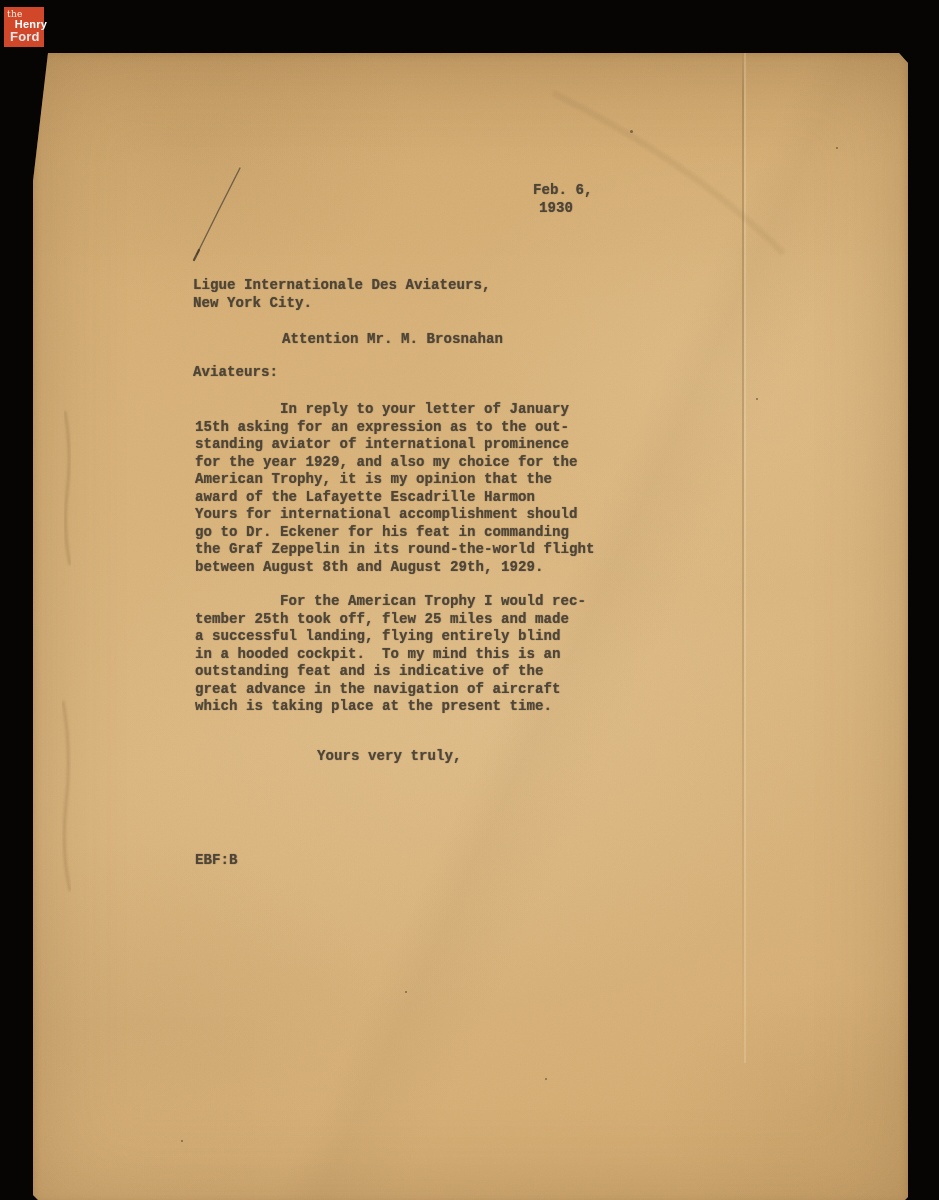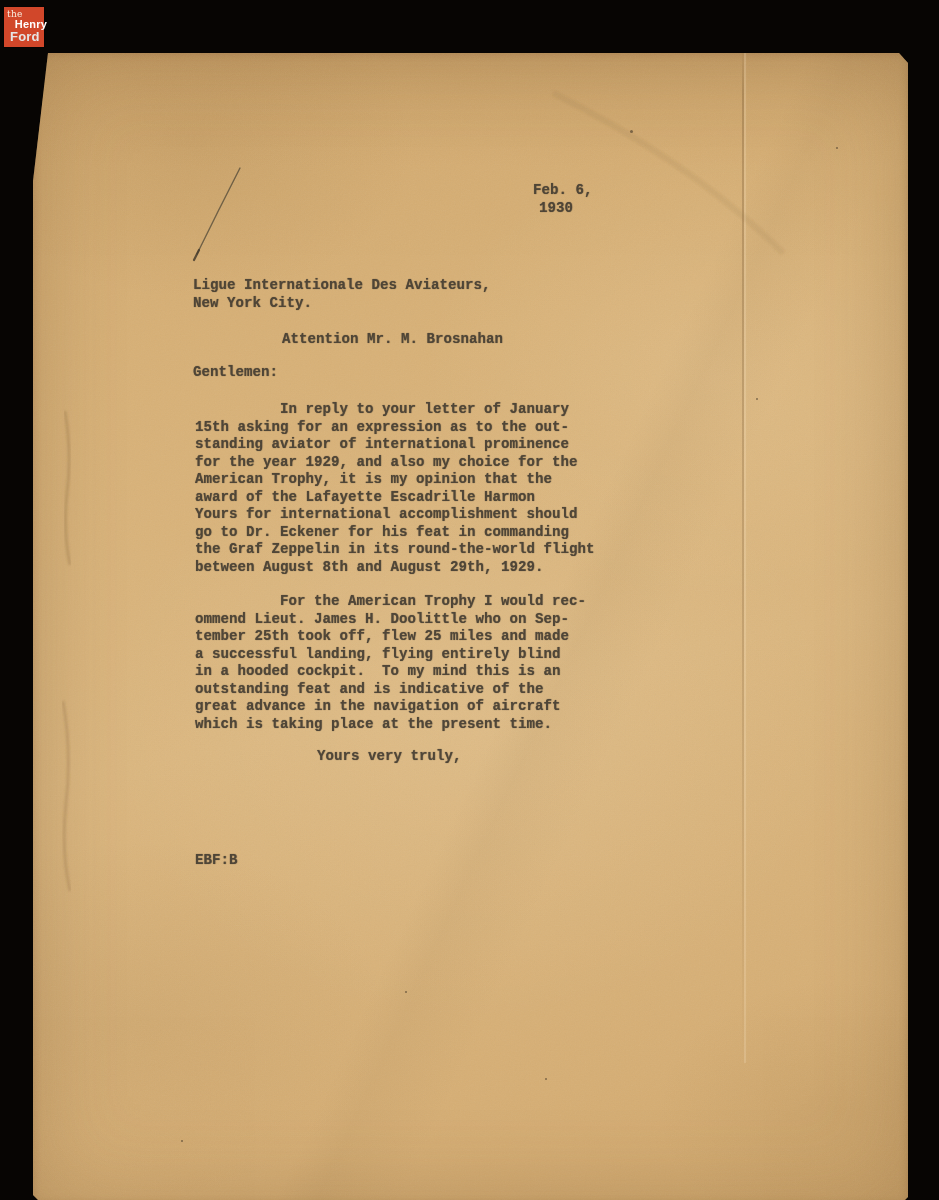--- a/index.html
+++ b/index.html
@@ -148,39 +148,38 @@
     <div class="typewriter blk-recipient">
         <div class="tline">Ligue Internationale Des Aviateurs,</div>
         <div class="tline">New York City.</div>
       </div>
 
     <div class="typewriter blk-attention">
       <div class="tline">Attention Mr. M. Brosnahan</div>
     </div>
 
     <div class="typewriter blk-salutation">
-      <div class="tline">Gentlemen:</div>
+      <div class="tline">Aviateurs:</div>
     </div>
 
     <div class="typewriter blk-para1">
         <div class="tline">          In reply to your letter of January</div>
         <div class="tline">15th asking for an expression as to the out-</div>
         <div class="tline">standing aviator of international prominence</div>
         <div class="tline">for the year 1929, and also my choice for the</div>
         <div class="tline">American Trophy, it is my opinion that the</div>
         <div class="tline">award of the Lafayette Escadrille Harmon</div>
         <div class="tline">Yours for international accomplishment should</div>
         <div class="tline">go to Dr. Eckener for his feat in commanding</div>
         <div class="tline">the Graf Zeppelin in its round-the-world flight</div>
         <div class="tline">between August 8th and August 29th, 1929.</div>
       </div>
 
     <div class="typewriter blk-para2">
         <div class="tline">          For the American Trophy I would rec-</div>
-        <div class="tline">ommend Lieut. James H. Doolittle who on Sep-</div>
         <div class="tline">tember 25th took off, flew 25 miles and made</div>
         <div class="tline">a successful landing, flying entirely blind</div>
         <div class="tline">in a hooded cockpit.  To my mind this is an</div>
         <div class="tline">outstanding feat and is indicative of the</div>
         <div class="tline">great advance in the navigation of aircraft</div>
         <div class="tline">which is taking place at the present time.</div>
       </div>
 
     <div class="typewriter blk-closing">
       <div class="tline">Yours very truly,</div>

